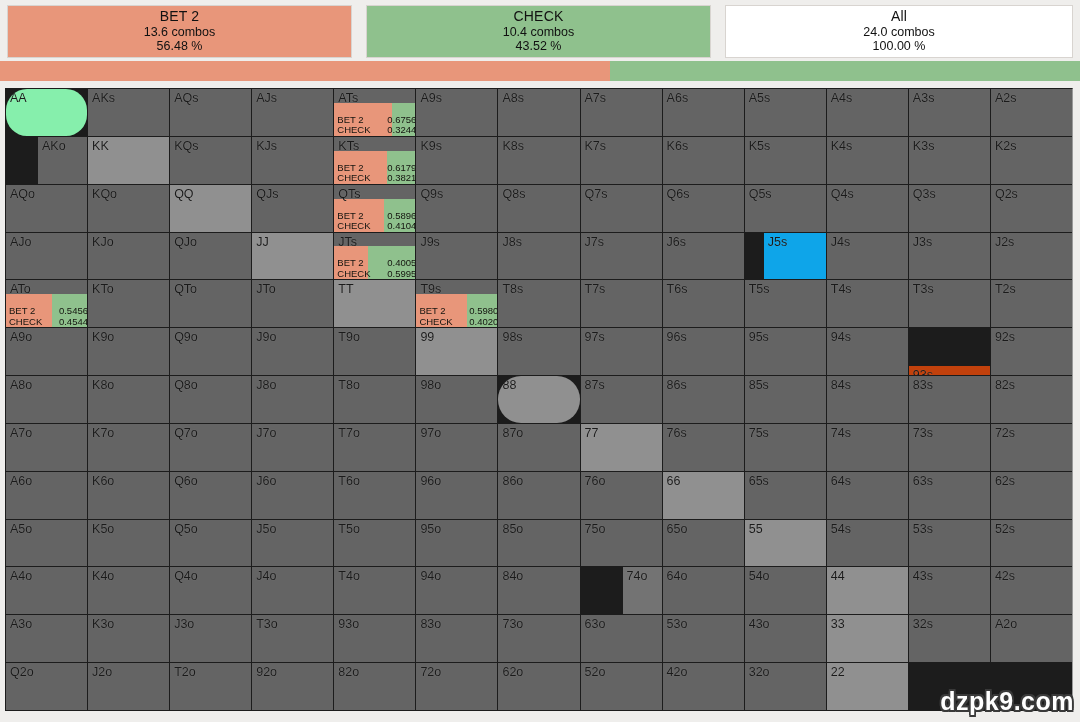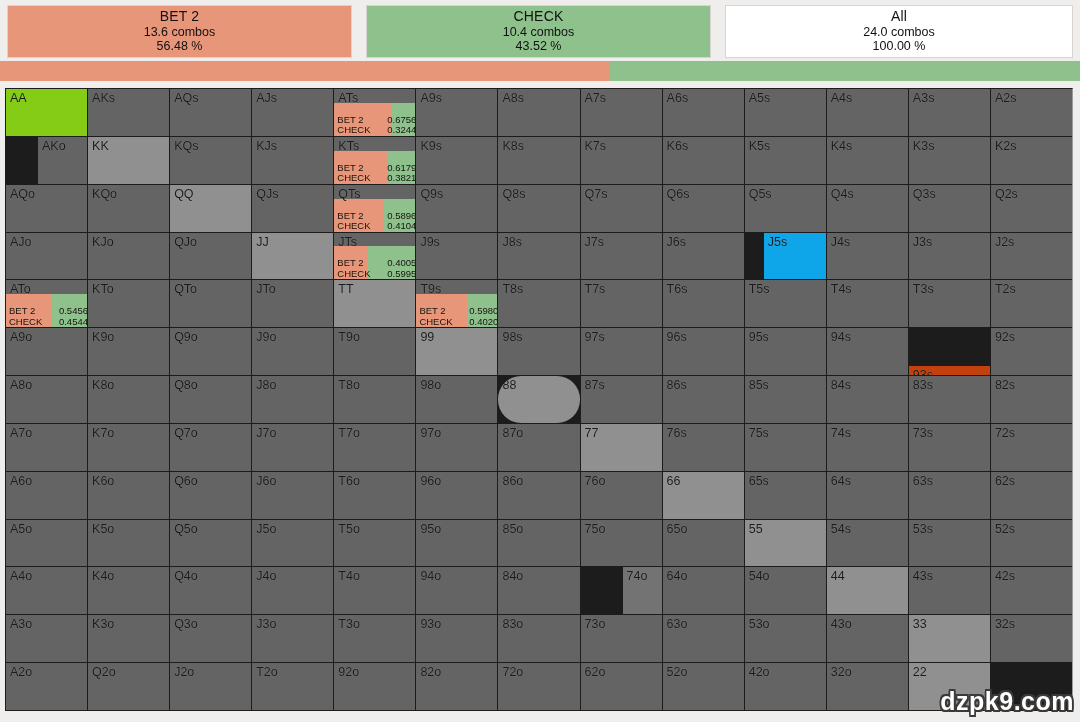--- a/index.html
+++ b/index.html
@@ -134,21 +134,21 @@
 </div>
 
 <div id="freq-bar">
   <div id="freq-bar-inner">
     <div id="freq-seg-bet" style="width: 56.48%; background: rgb(232, 150, 122);"></div>
     <div id="freq-seg-check" style="background: rgb(143, 193, 141);"></div>
   </div>
 </div>
 
 <div id="range-grid">
-    <div class="cell pair" style="background: #84cc16;">
+    <div class="cell pair" style="background: #86efac; border-radius: 21px;">
       <div class="cell-label">AA</div>
     </div>
     <div class="cell" style="background: rgb(100, 100, 100);">
       <div class="cell-label">AKs</div>
     </div>
     <div class="cell" style="background: rgb(100, 100, 100);">
       <div class="cell-label">AQs</div>
     </div>
     <div class="cell" style="background: rgb(100, 100, 100);">
       <div class="cell-label">AJs</div>
@@ -654,23 +654,20 @@
     <div class="cell" style="background: rgb(100, 100, 100);">
       <div class="cell-label">42s</div>
     </div>
     <div class="cell" style="background: rgb(100, 100, 100);">
       <div class="cell-label">A3o</div>
     </div>
     <div class="cell" style="background: rgb(100, 100, 100);">
       <div class="cell-label">K3o</div>
     </div>
     <div class="cell" style="background: rgb(100, 100, 100);">
-      <div class="cell-label">Q3o</div>
-    </div>
-    <div class="cell" style="background: rgb(100, 100, 100);">
       <div class="cell-label">J3o</div>
     </div>
     <div class="cell" style="background: rgb(100, 100, 100);">
       <div class="cell-label">T3o</div>
     </div>
     <div class="cell" style="background: rgb(100, 100, 100);">
       <div class="cell-label">93o</div>
     </div>
     <div class="cell" style="background: rgb(100, 100, 100);">
       <div class="cell-label">83o</div>

